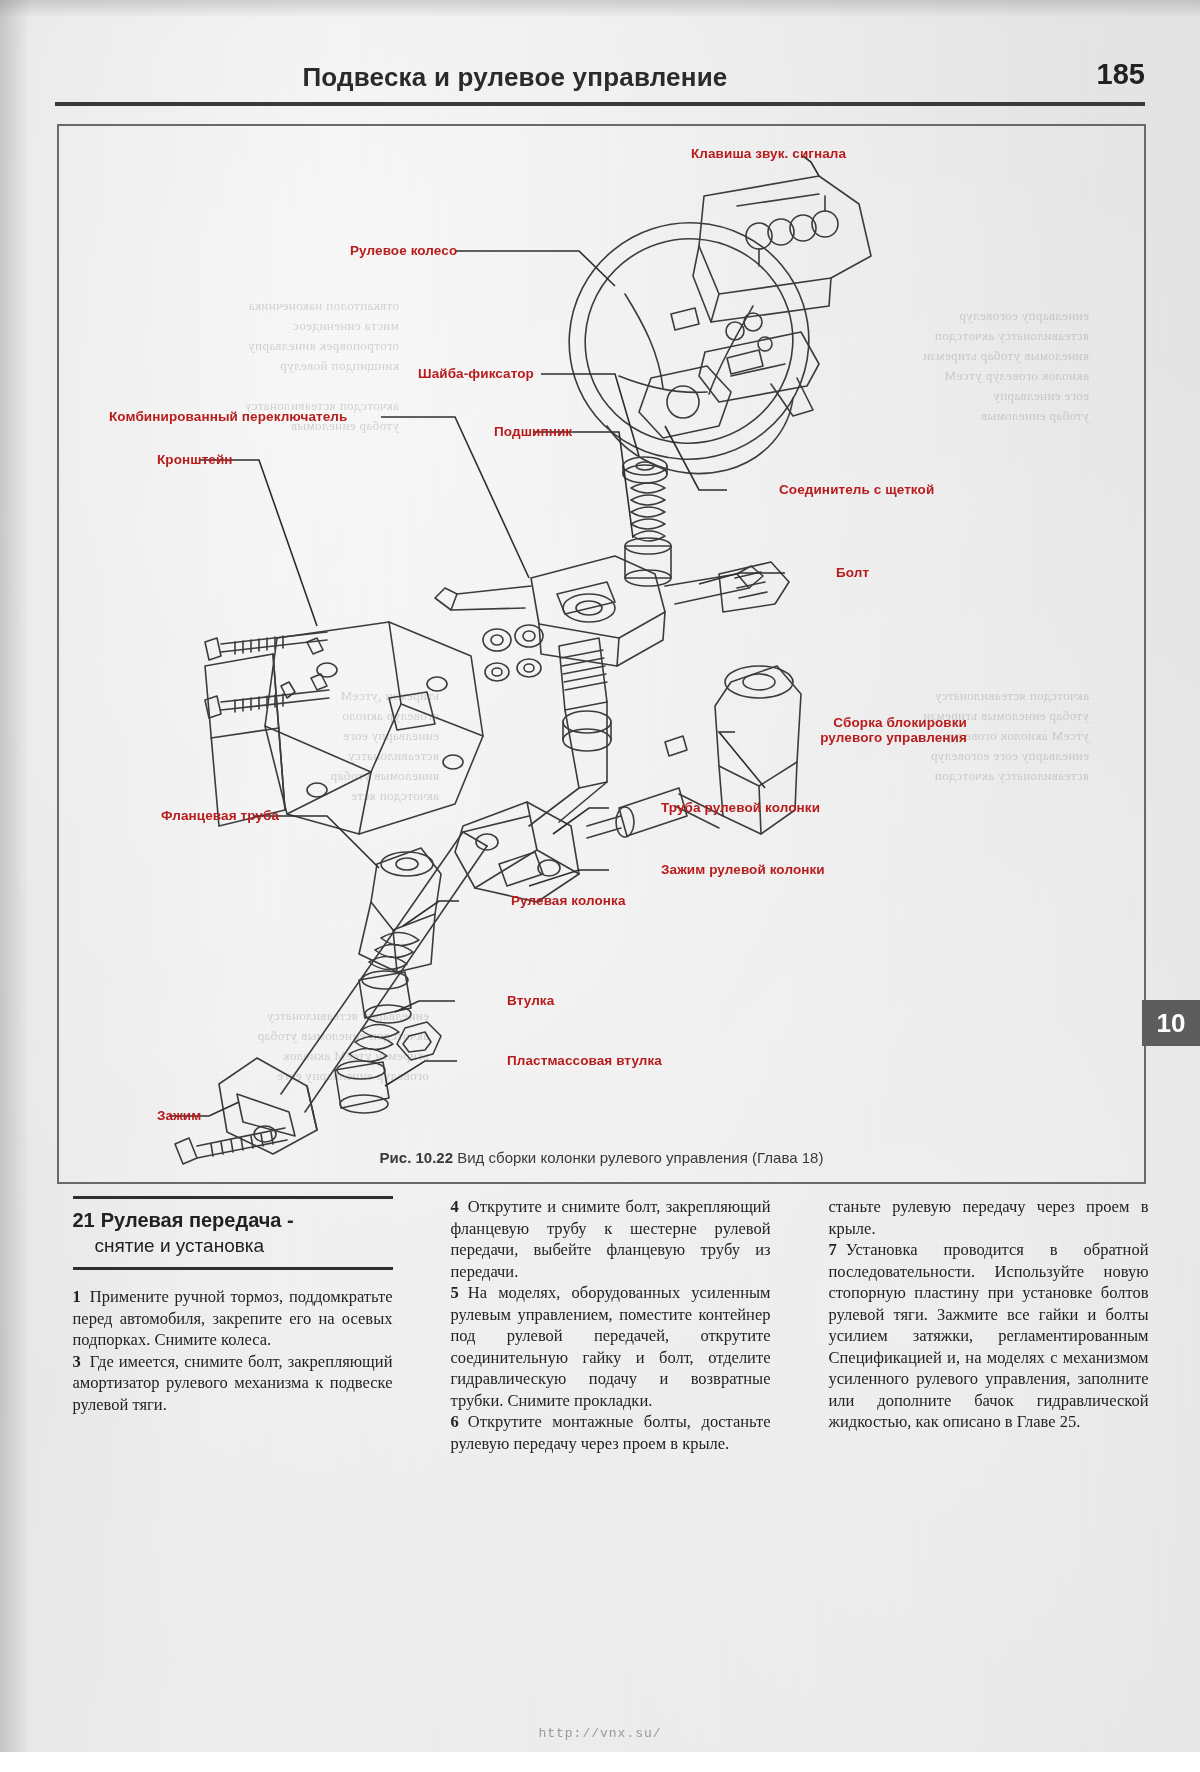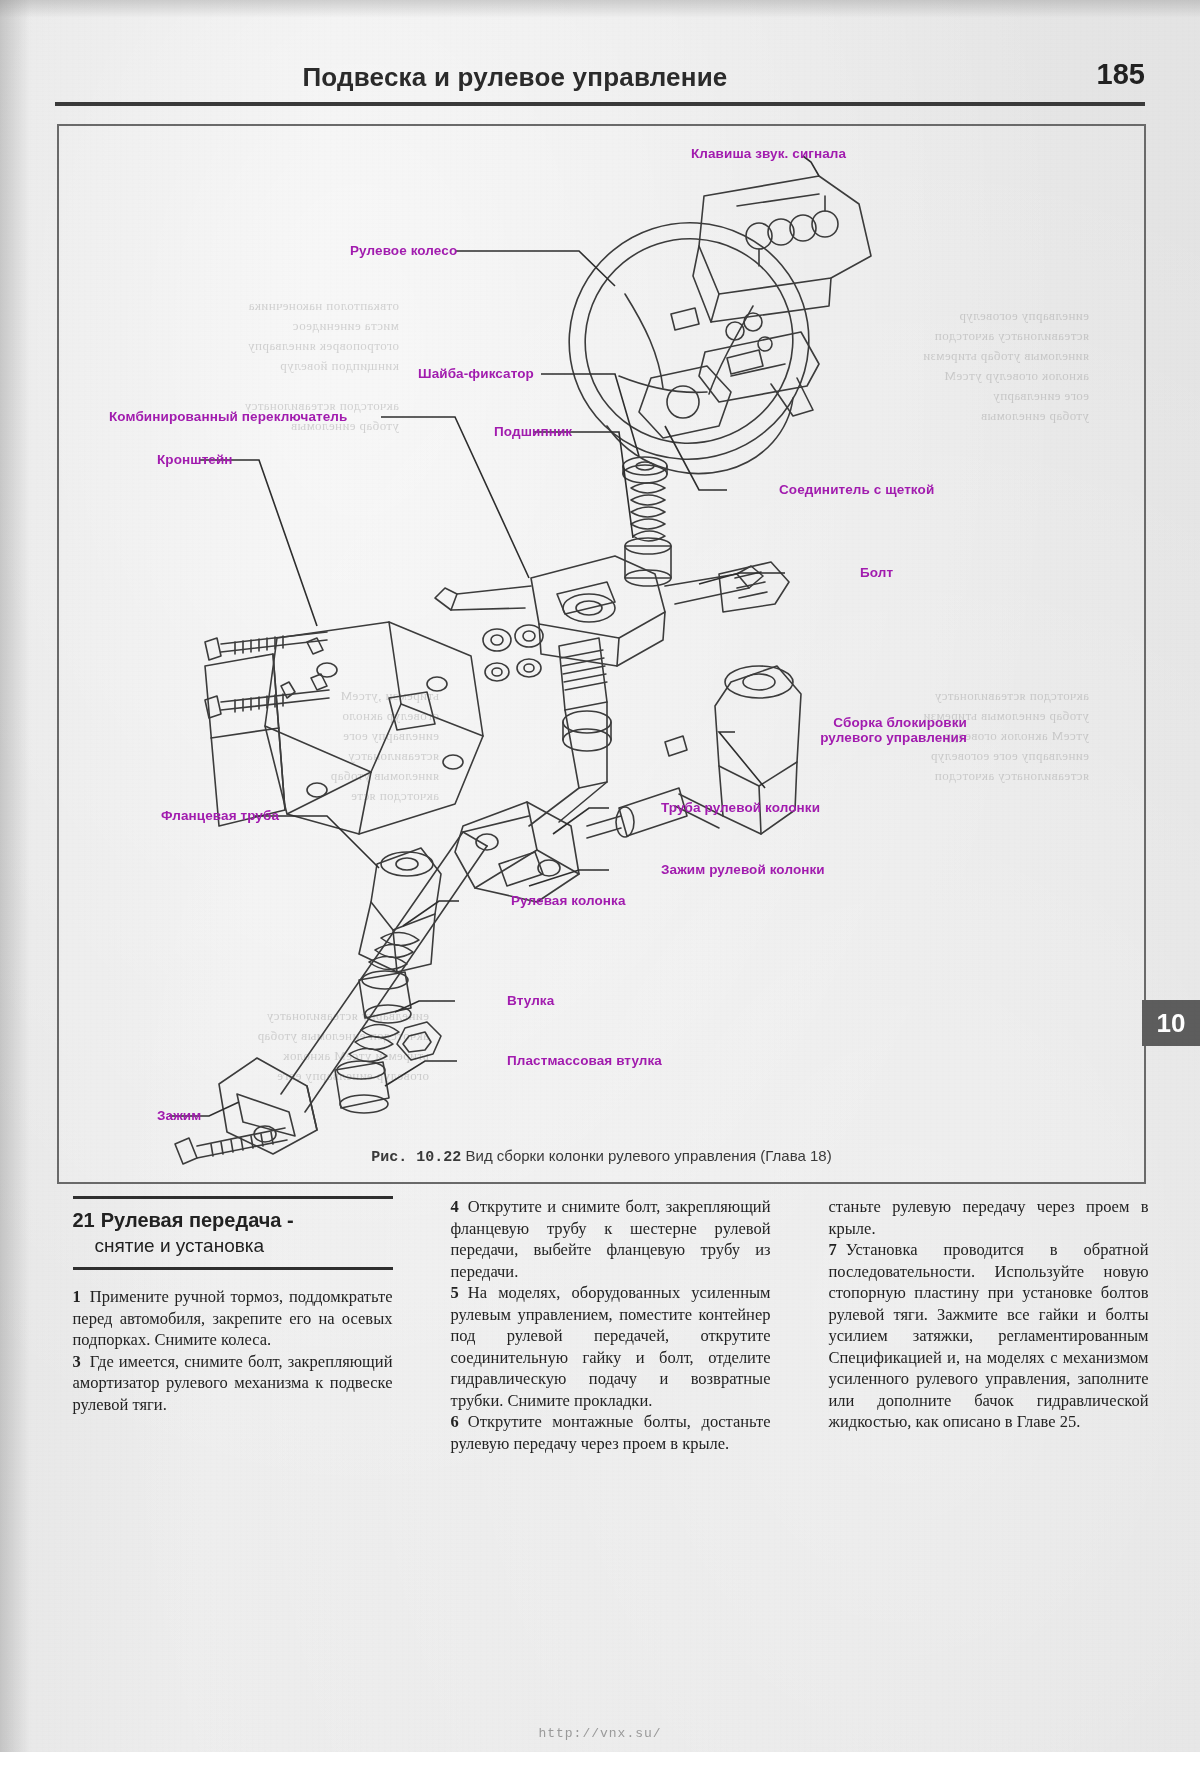--- a/index.html
+++ b/index.html
@@ -99,37 +99,37 @@
   #diagram-svg {
     position: absolute;
     left: 0;
     top: 0;
   }
   .lbl {
     position: absolute;
     font-family: "Liberation Sans", sans-serif;
     font-size: 13.5px;
     font-weight: bold;
-    color: #a21caf;
+    color: #b91c1c;
     white-space: nowrap;
     letter-spacing: .1px;
     padding-left: 44px;
   }
   .lbl.two-line { white-space: normal; line-height: 15px; width: 180px; }
   #fig-caption {
     position: absolute;
     left: 0;
     bottom: 16px;
     width: 100%;
     text-align: center;
     font-size: 15px;
     color: #3a3a3a;
     font-family: "Liberation Sans", sans-serif;
   }
-  #fig-caption b { font-weight: bold; font-family: Liberation Mono, monospace; }
+  #fig-caption b { font-weight: bold; }
   
   #chapter-tab {
     position: absolute;
     right: 0;
     top: 1000px;
     width: 58px;
     height: 46px;
     background: #5d5d5d;
     color: #fff;
     font-size: 26px;
@@ -478,21 +478,21 @@
       </g>
     </svg>
 
     <div class="lbl" style="left:588px; top:20px;">Клавиша звук. сигнала</div>
     <div class="lbl" style="left:247px; top:117px;">Рулевое колесо</div>
     <div class="lbl" style="left:315px; top:240px;">Шайба-фиксатор</div>
     <div class="lbl" style="left:6px;   top:283px;">Комбинированный переключатель</div>
     <div class="lbl" style="left:391px; top:298px;">Подшипник</div>
     <div class="lbl" style="left:54px;  top:326px;">Кронштейн</div>
     <div class="lbl" style="left:676px; top:356px;">Соединитель с щеткой</div>
-    <div class="lbl" style="left:733px; top:439px;margin-left:24px;">Болт</div>
+    <div class="lbl" style="left:733px; top:439px;">Болт</div>
     <div class="lbl two-line" style="left:684px; top:589px;text-align:right;">Сборка блокировки рулевого управления</div>
     <div class="lbl" style="left:558px; top:674px;">Труба рулевой колонки</div>
     <div class="lbl" style="left:558px; top:736px;">Зажим рулевой колонки</div>
     <div class="lbl" style="left:58px;  top:682px;">Фланцевая труба</div>
     <div class="lbl" style="left:408px; top:767px;">Рулевая колонка</div>
     <div class="lbl" style="left:404px; top:867px;">Втулка</div>
     <div class="lbl" style="left:404px; top:927px;">Пластмассовая втулка</div>
     <div class="lbl" style="left:54px;  top:982px;">Зажим</div>
 
     <div id="fig-caption">

